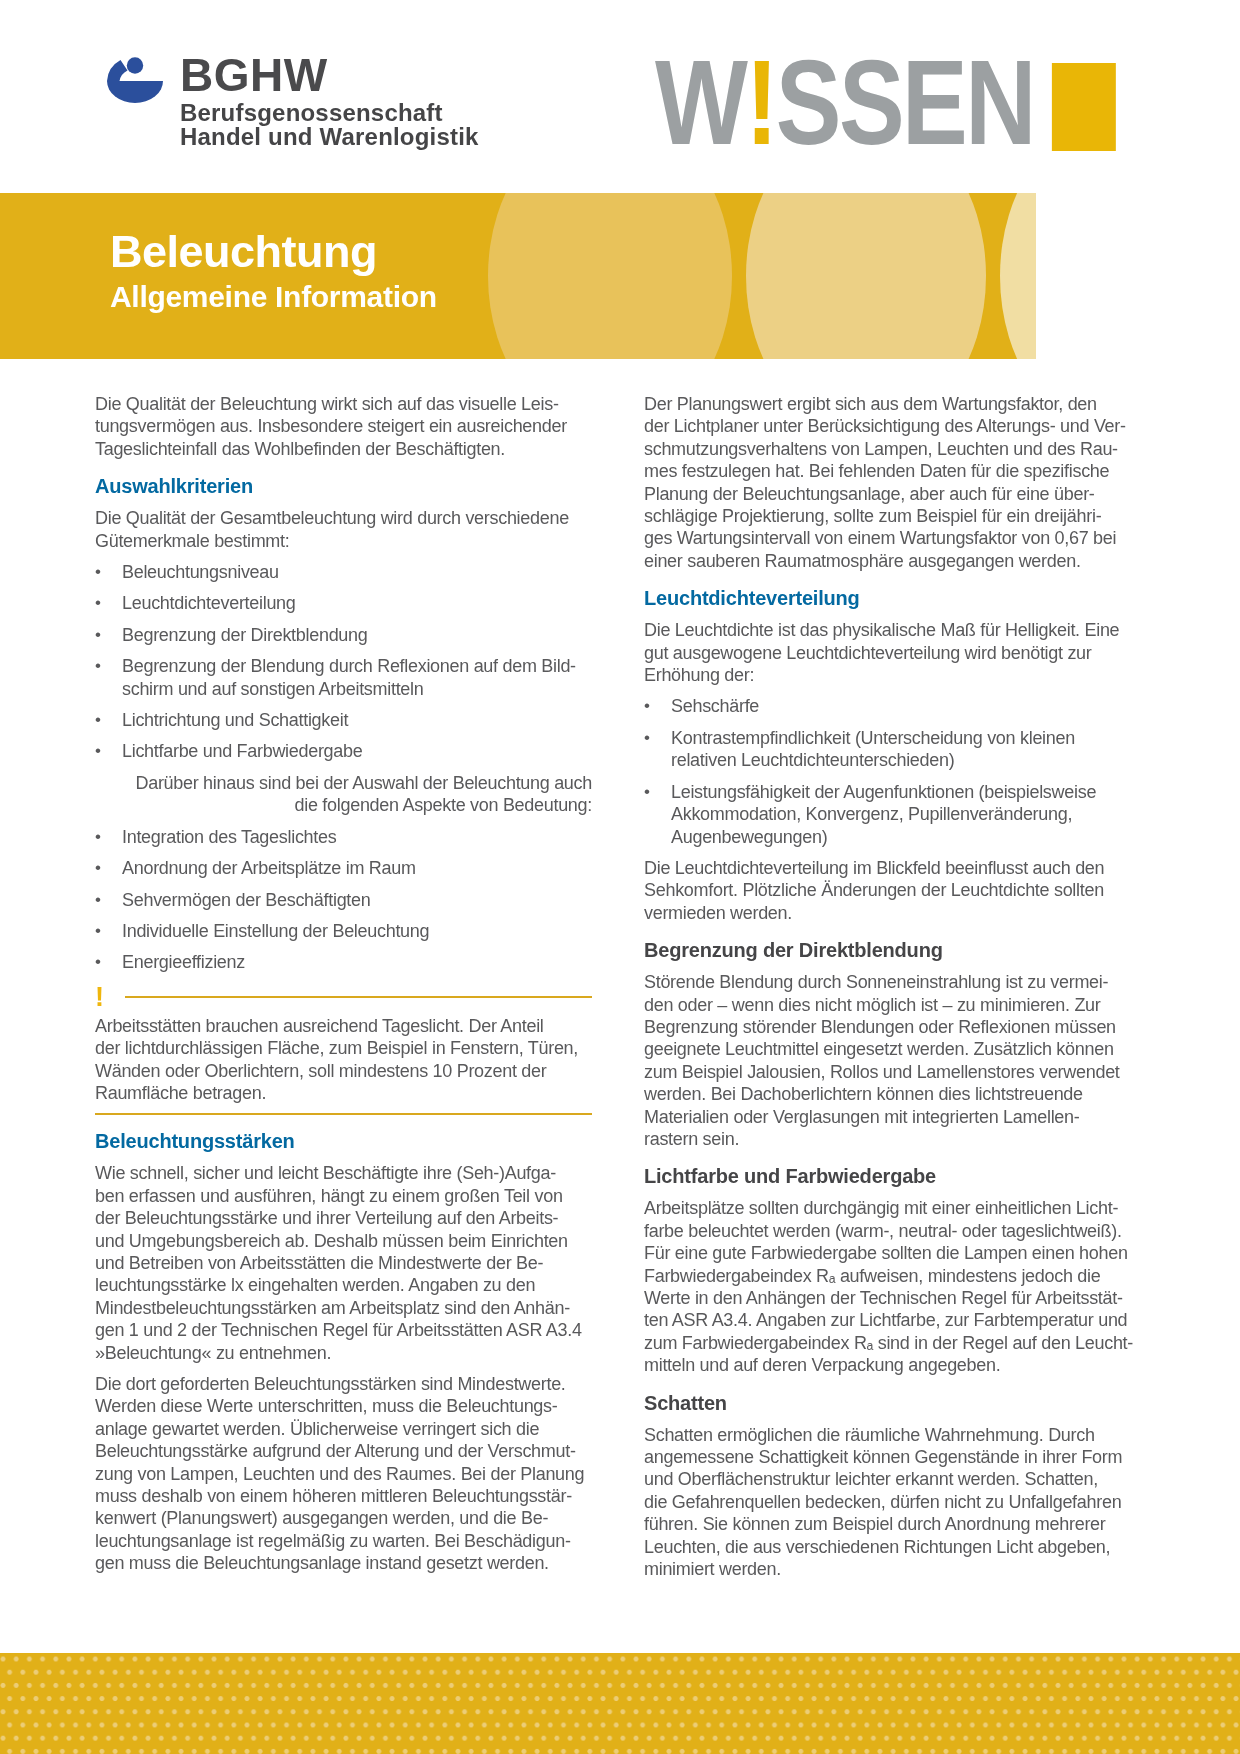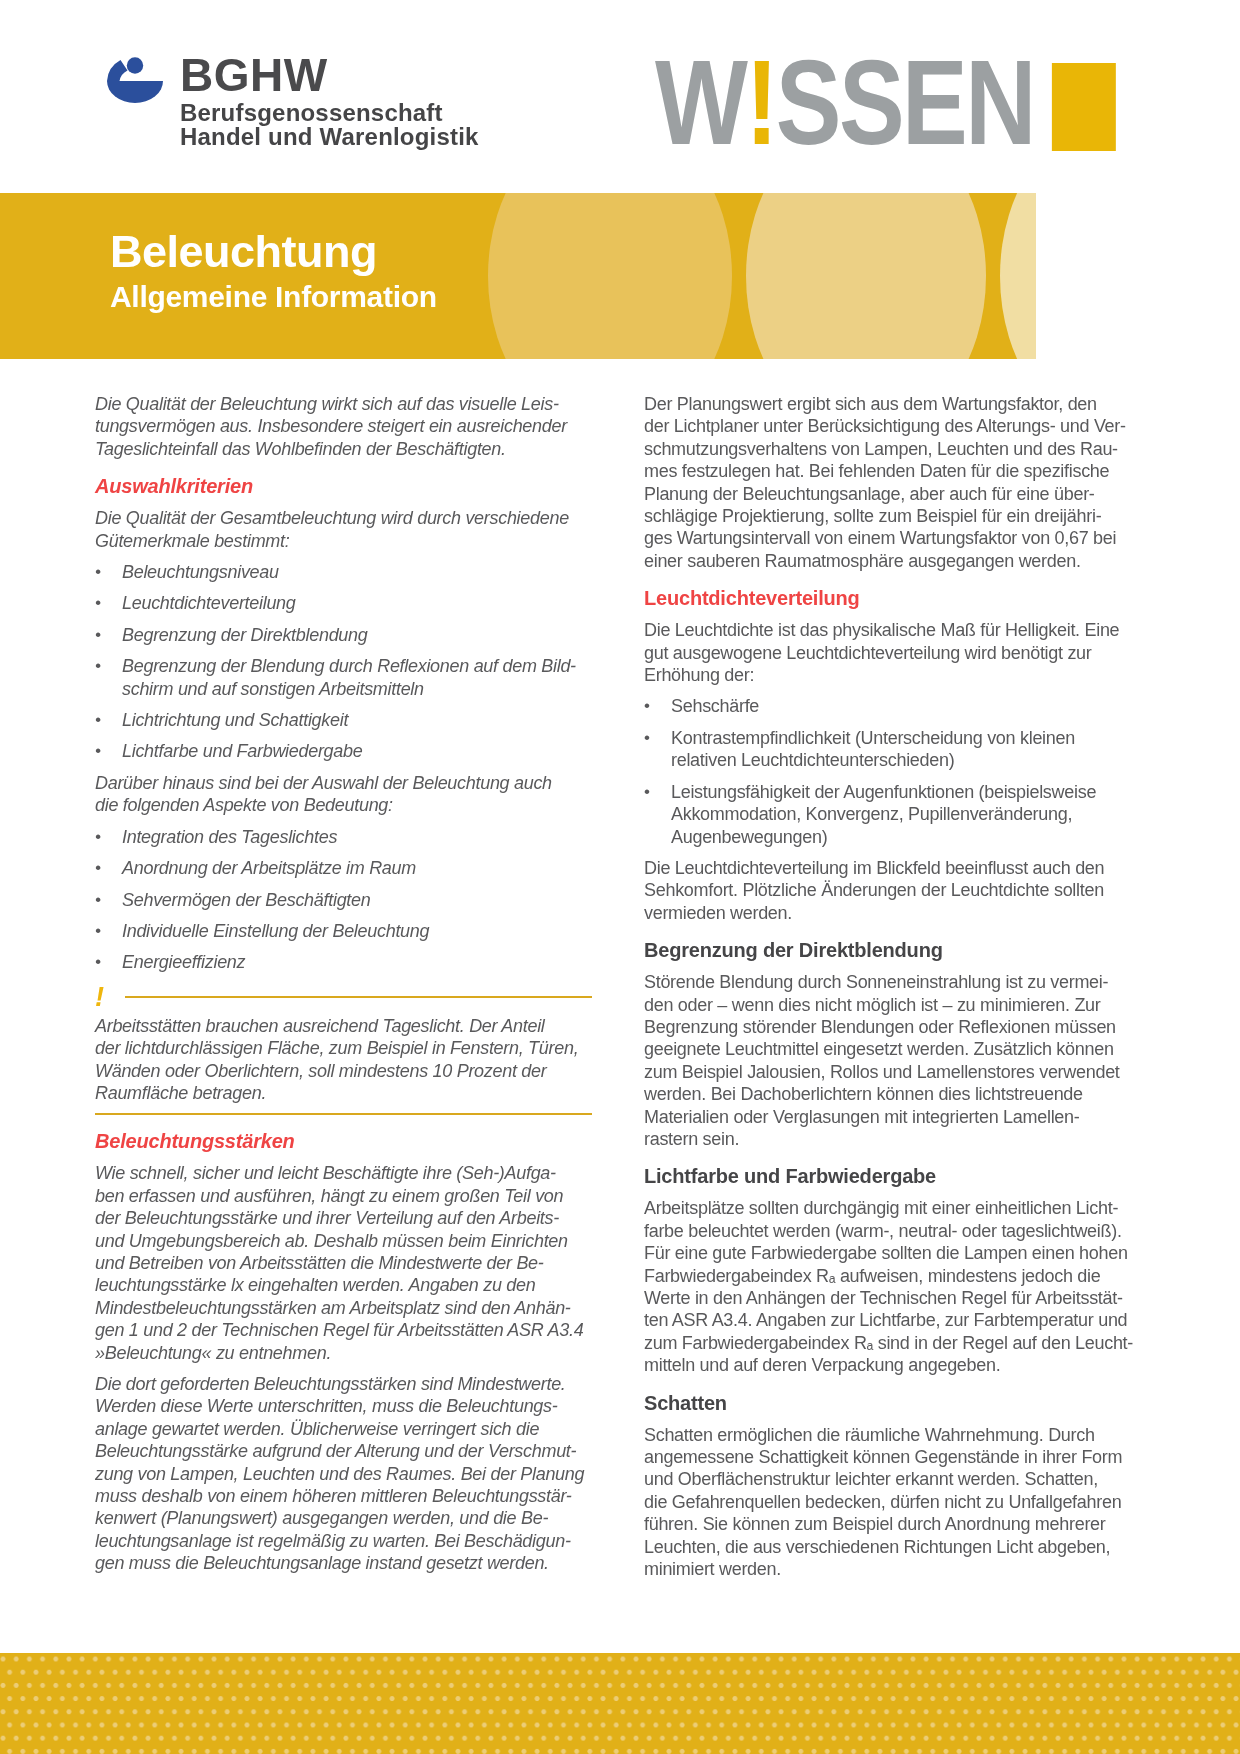--- a/index.html
+++ b/index.html
@@ -26,27 +26,27 @@
   .bc1 { left:488px; width:244px; background:#E8C25A; }
   .bc2 { left:746px; width:240px; background:#ECD085; }
   .bc3 { left:1000px; width:236px; background:#F1DEA3; }
   .band-title { position:absolute; left:110px; top:33px; color:#ffffff; }
   .band-title .t1 { font-size:45px; line-height:52px; font-weight:bold; letter-spacing:-0.5px; margin:0; }
   .band-title .t2 { font-size:30px; line-height:38px; font-weight:bold; letter-spacing:-0.3px; margin:0; }
 
   
   .col { position:absolute; top:393px; font-size:18px; line-height:22.4px;
          color:#59595B; letter-spacing:-0.3px; }
-  .col-left  { left:95px;  width:497px;font-style:italic; }
+  .col-left  { left:95px;  width:497px; }
   .col-right { left:644px; width:483px; }
   .lines { white-space:pre; }
   p.lines { margin:0 0 9px 0; }
-  .mt-lg { margin-top:20px; }
+  .mt-lg { margin-top:20px;text-align:right; }
   h3.sec { font-size:20px; line-height:24px; letter-spacing:-0.2px; margin:14px 0 9px 0; }
-  h3.gold { color:#ef4444; }
+  h3.gold { color:#0369a1; }
   h3.dark { color:#454547; }
   ul.blist { list-style:none; margin:4px 0 6px 0; padding:0; }
   .blist li { display:flex; margin-bottom:9px; }
   .blist .dot { flex:0 0 27px; width:27px; font-size:17px; }
 
   
   .callout { margin:12px 0 10px 0; }
   .callout-head { display:flex; align-items:center; margin-bottom:7px; }
   .callout-mark { width:30px; flex:0 0 30px; color:#EFB60D; font-weight:bold; font-size:27px; line-height:22px; }
   .rule { flex:1; border-top:2px solid #D9A81E; height:0; }

